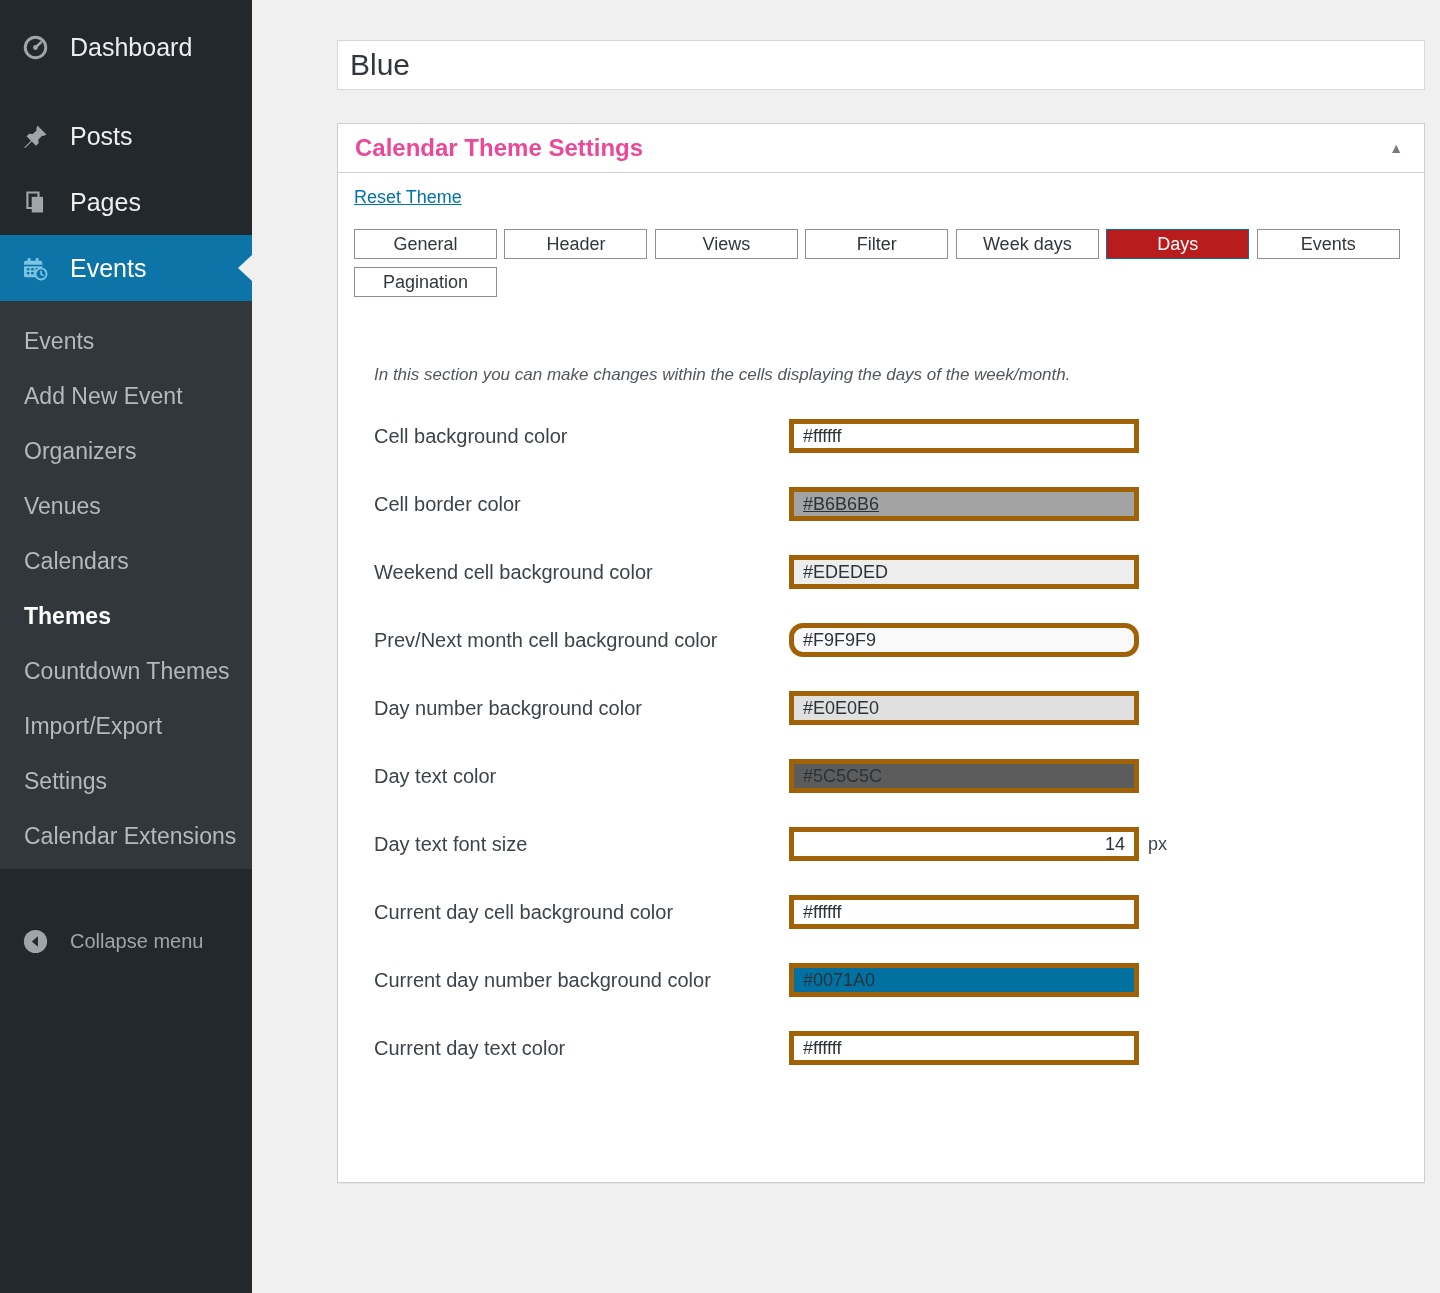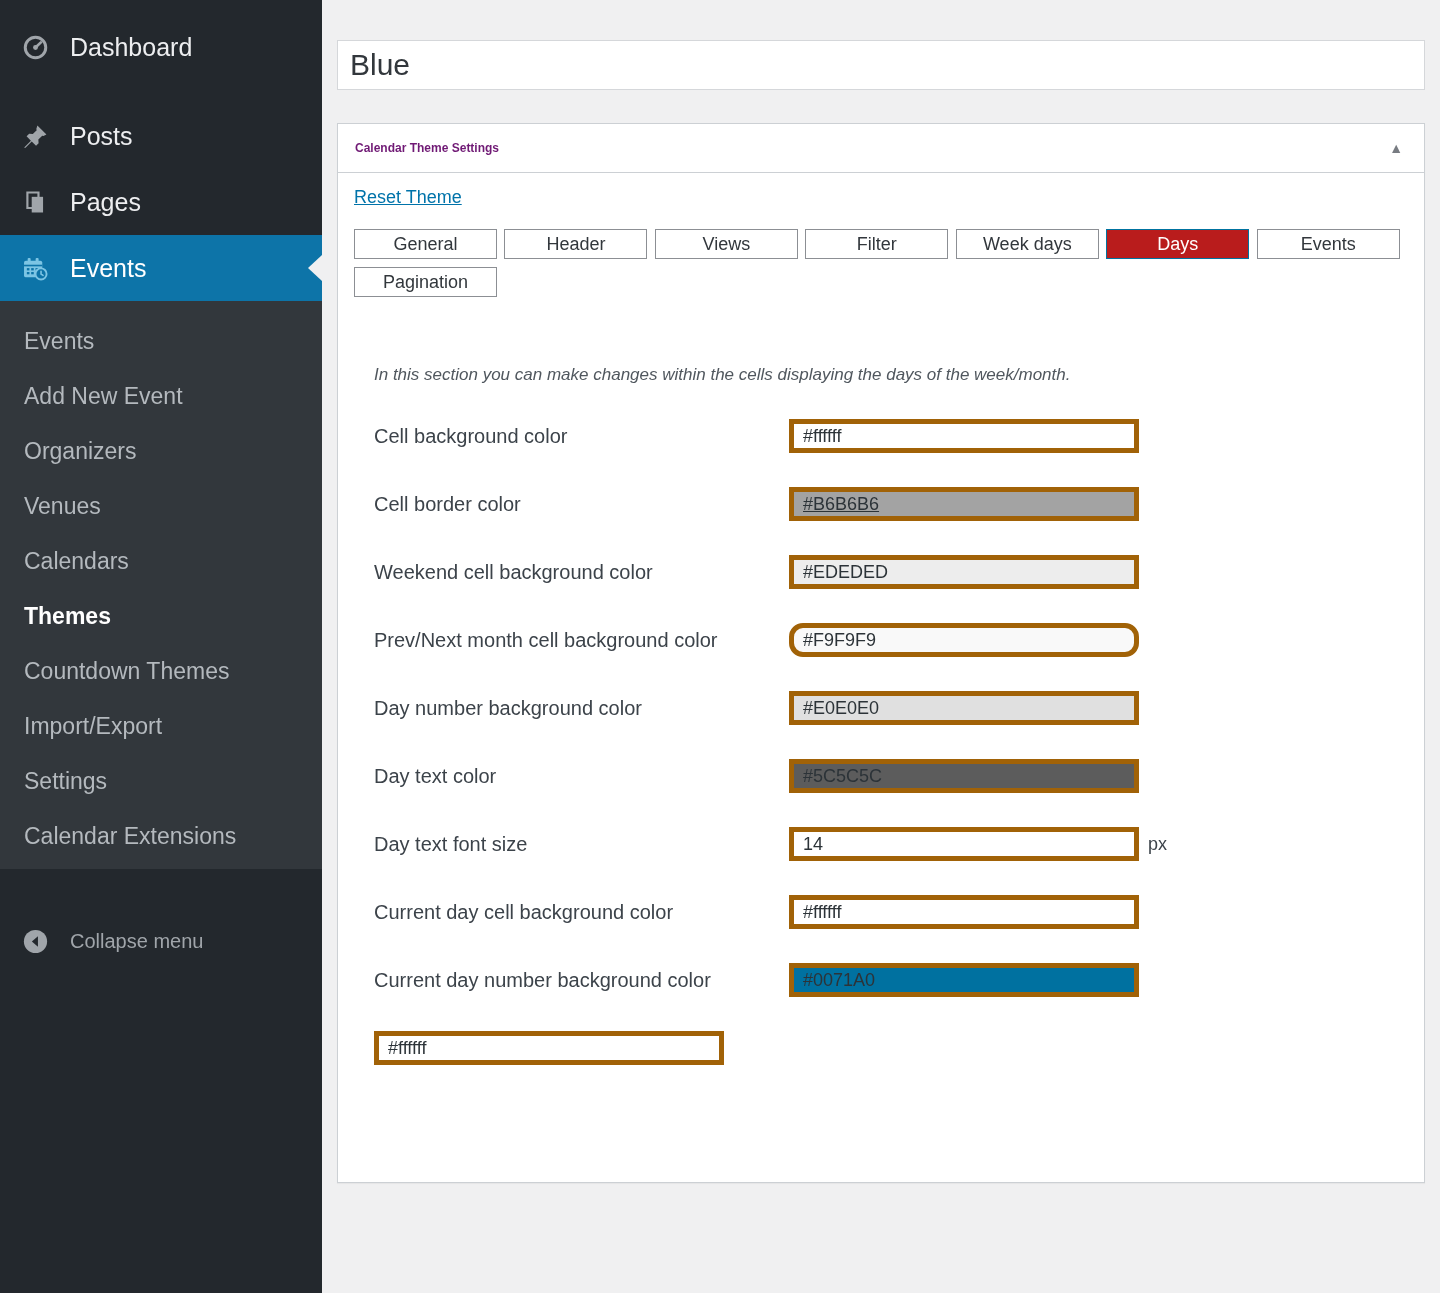--- a/index.html
+++ b/index.html
@@ -7,21 +7,21 @@
   body {
     font-family: "Liberation Sans", sans-serif;
     background: #f0f0f1;
     color: #3c434a;
     position: relative;
   }
 
   
   .sidebar {
     position: absolute; left: 0; top: 0; bottom: 0;
-    width: 322px; background: #23282d;
+    width: 252px; background: #23282d;
   }
   .menu-top { padding-top: 14px; }
   .menu-item {
     height: 66px; display: flex; align-items: center;
     padding-left: 22px; cursor: pointer; position: relative;
     color: #edeef0; font-size: 25px;
   }
   .menu-item .mi-icon {
     width: 27px; height: 27px; margin-right: 21px;
     color: #a0a5aa; flex: 0 0 auto; display: inline-flex;
@@ -68,21 +68,21 @@
   .panel {
     margin-top: 33px; width: 1088px; height: 1060px;
     background: #ffffff; border: 1px solid #ccd0d4;
     box-shadow: 0 1px 1px rgba(0,0,0,.04);
   }
   .panel-header {
     height: 49px; border-bottom: 1px solid #ccd0d4;
     display: flex; align-items: center; justify-content: space-between;
     padding: 0 17px;
   }
-  .panel-title { font-size: 12px; font-weight: bold; color: #701a75; }
+  .panel-title { font-size: 24px; font-weight: bold; color: #ec4899; }
   .panel-toggle {
     font-size: 14px; color: #787c82; cursor: pointer; line-height: 1;
     padding: 4px;
   }
   .panel-body { padding: 14px 16px 0 16px; }
   .reset-link {
     display: inline-block; font-size: 18px; color: #0073aa;
     text-decoration: underline; cursor: pointer;
   }
   .tabs { margin-top: 21px; width: 1050px; }
@@ -248,34 +248,35 @@
           <input class="field-input" type="text" value="#E0E0E0" style="background-color: rgb(224, 224, 224);">
         </div>
 
         <div class="field-row">
           <span class="field-label">Day text color</span>
           <input class="field-input" type="text" value="#5C5C5C" style="background-color: rgb(92, 92, 92);">
         </div>
 
         <div class="field-row">
           <span class="field-label">Day text font size</span>
-          <input class="field-input" type="text" value="14" style="background-color: rgb(255, 255, 255);">
+          <input class="field-input" type="text" value="14" style="background-color: rgb(255, 255, 255); text-align: right;">
           <span class="px-suffix">px</span>
         </div>
 
         <div class="field-row">
           <span class="field-label">Current day cell background color</span>
           <input class="field-input" type="text" value="#ffffff" style="background-color: rgb(255, 255, 255);">
         </div>
 
         <div class="field-row">
           <span class="field-label">Current day number background color</span>
           <input class="field-input" type="text" value="#0071A0" style="background-color: rgb(0, 113, 160);">
         </div>
 
         <div class="field-row">
+          <span class="field-label">Current day text color</span>
           <input class="field-input" type="text" value="#ffffff" style="background-color: rgb(255, 255, 255);">
         </div>
 
       </div>
     </div>
   </div>
 </div>
 
 </body></html>

